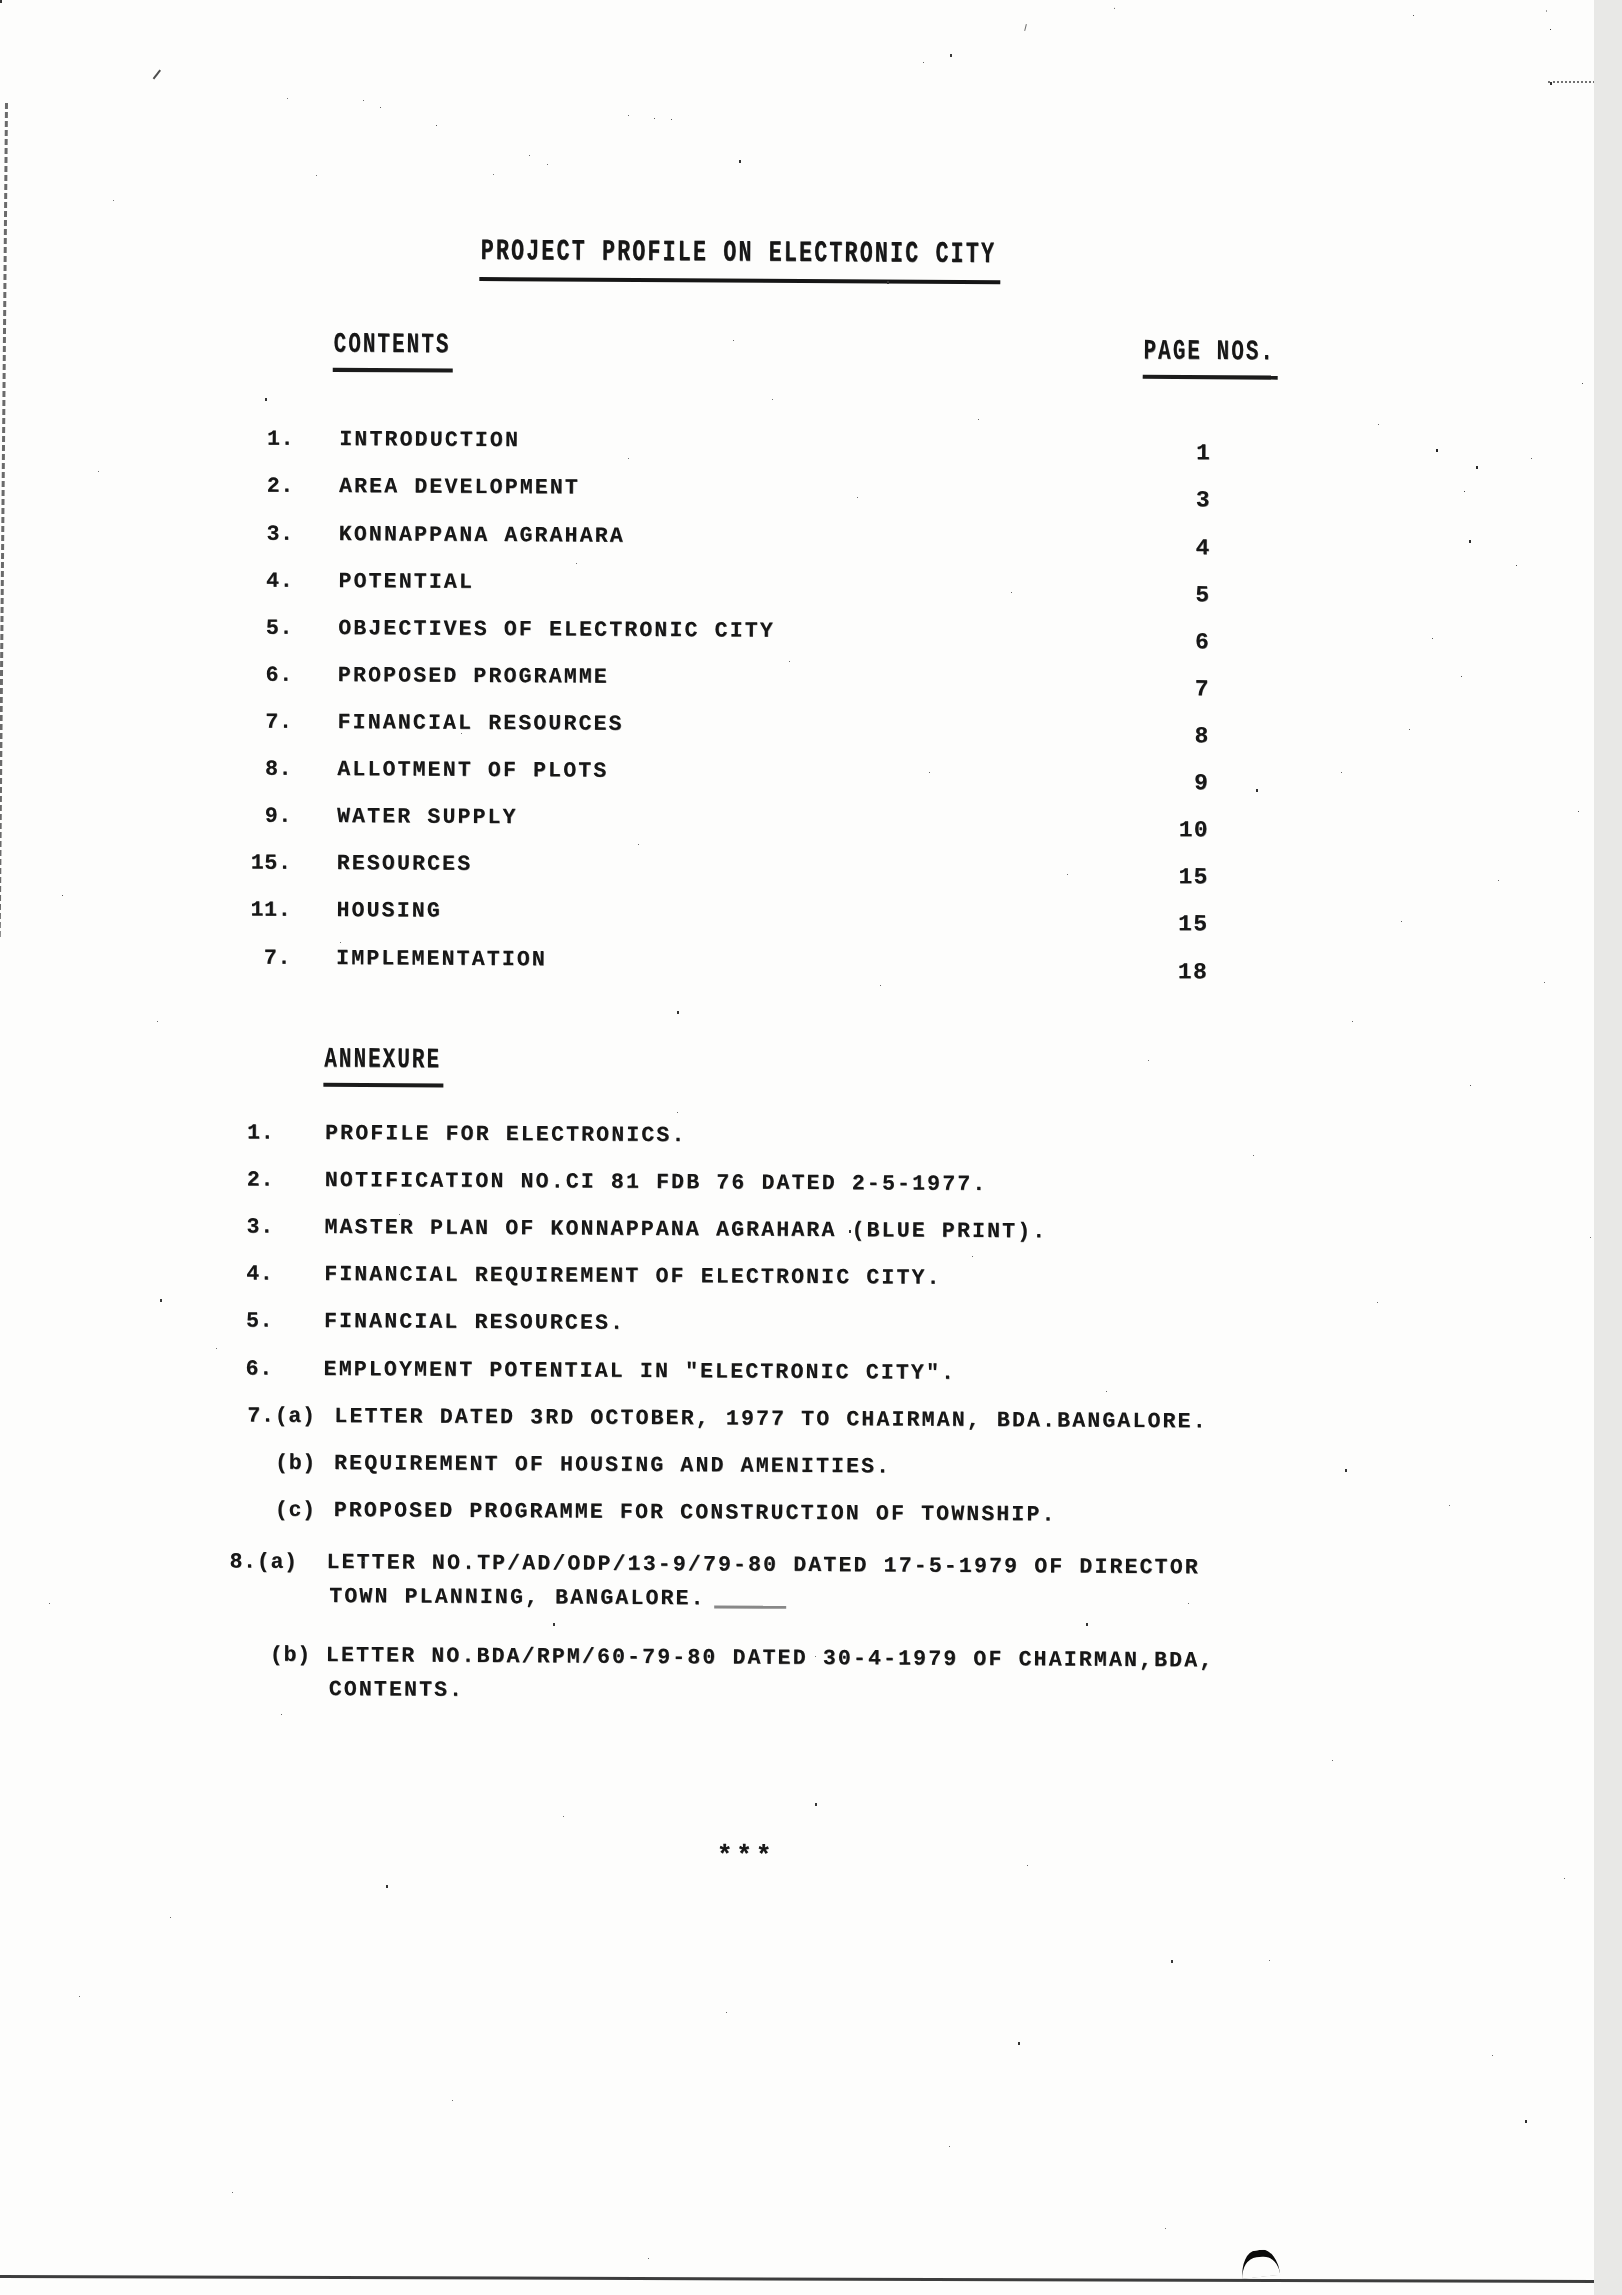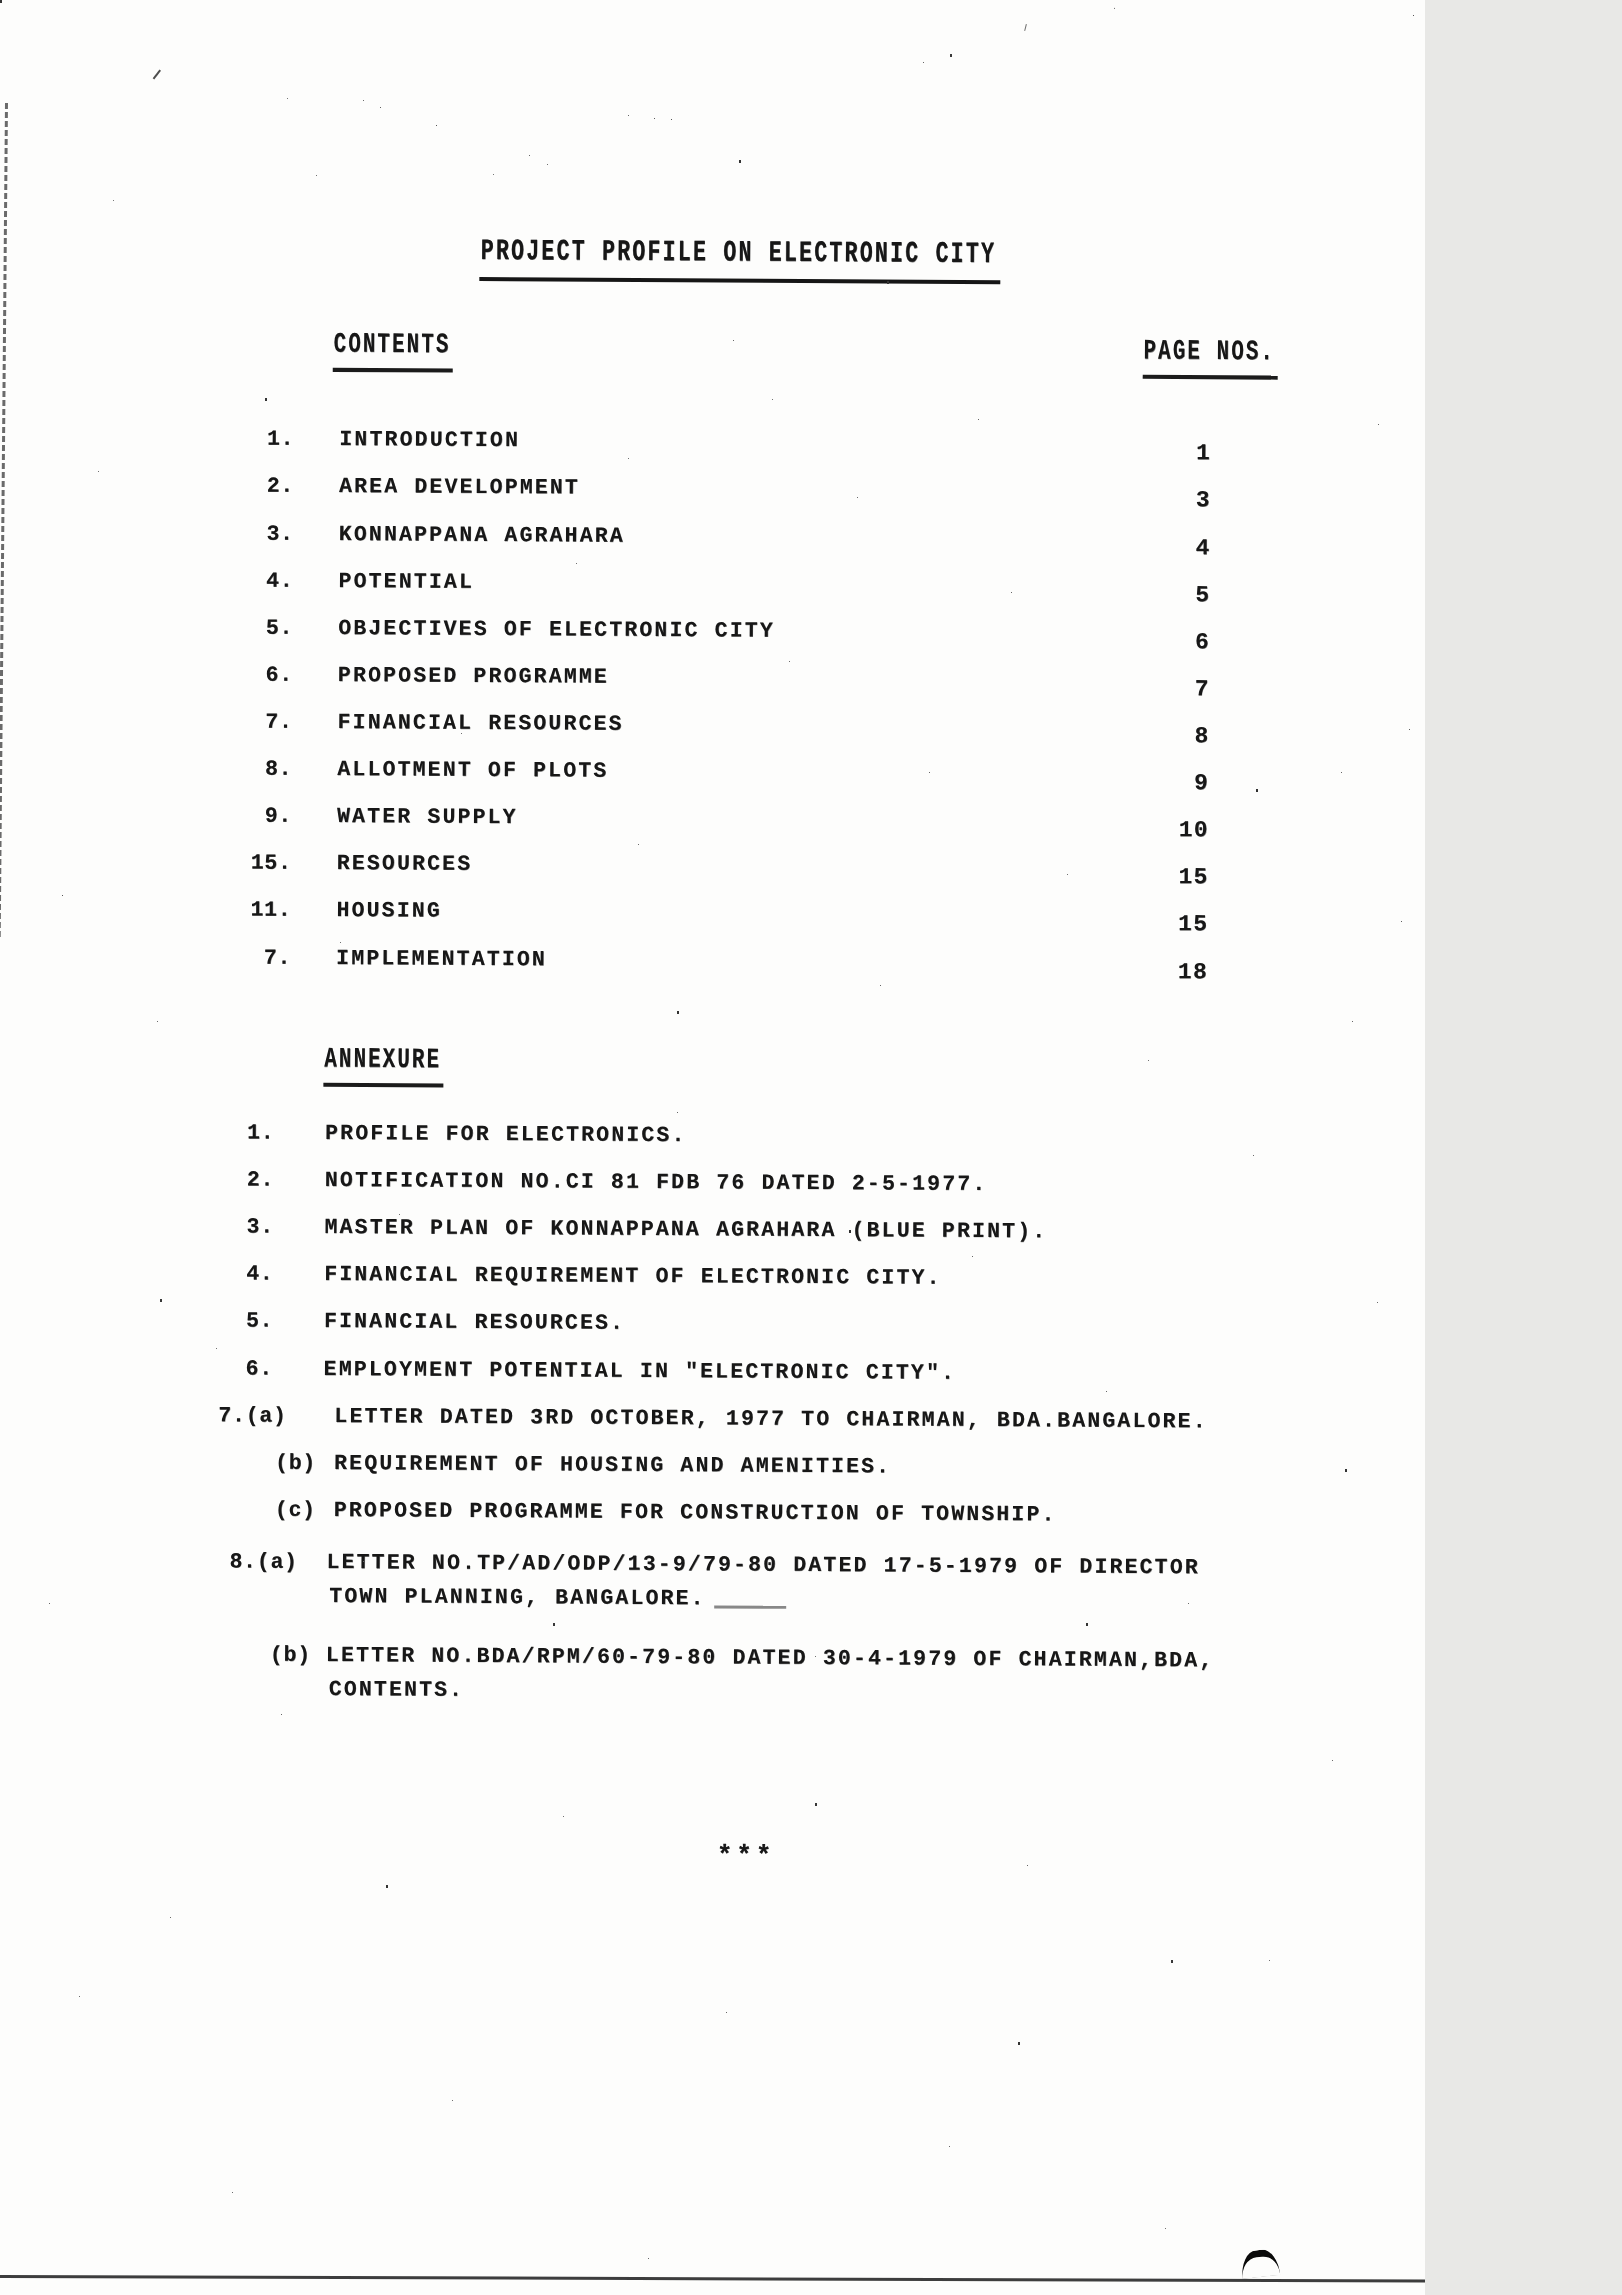--- a/index.html
+++ b/index.html
@@ -1,17 +1,17 @@
 <!DOCTYPE html>
 <html style="font-size:10.5px"><head>
 <meta charset="utf-8">
 <style>
   html,body{margin:0;padding:0;background:#e8e8e6;}
   .page{
-    position:relative; width:1425px; height:2295px;
+    position:relative; width:1594px; height:2295px;
     background:#fdfdfc; overflow:hidden;
     font-family:"Liberation Mono","DejaVu Sans Mono",monospace;
     color:#171717; font-weight:bold;
   }
   .content{
     position:absolute; left:0; top:0; width:1623px; height:2295px;
     transform:rotate(0.35deg); transform-origin:0 0;
   }
   .t-title{
     position:absolute; display:inline-block; white-space:nowrap;
@@ -176,21 +176,21 @@
     </div>
     <div class="row" style="top:1307px">
       <span class="anx-num" style="left:254px">5.</span>
       <span class="anx-text">FINANCIAL RESOURCES.</span>
     </div>
     <div class="row" style="top:1355px">
       <span class="anx-num" style="left:254px">6.</span>
       <span class="anx-text">EMPLOYMENT POTENTIAL IN "ELECTRONIC CITY".</span>
     </div>
     <div class="row" style="top:1402px">
-      <span class="anx-num" style="left:227px">7.(a)</span>
+      <span class="anx-num" style="left:256px">7.(a)</span>
       <span class="anx-text" style="left:343px">LETTER DATED 3RD OCTOBER, 1977 TO CHAIRMAN, BDA.BANGALORE.</span>
     </div>
     <div class="row" style="top:1449px">
       <span class="anx-num" style="left:284px">(b)</span>
       <span class="anx-text" style="left:343px">REQUIREMENT OF HOUSING AND AMENITIES.</span>
     </div>
     <div class="row" style="top:1496px">
       <span class="anx-num" style="left:284px">(c)</span>
       <span class="anx-text" style="left:343px">PROPOSED PROGRAMME FOR CONSTRUCTION OF TOWNSHIP.</span>
     </div>

